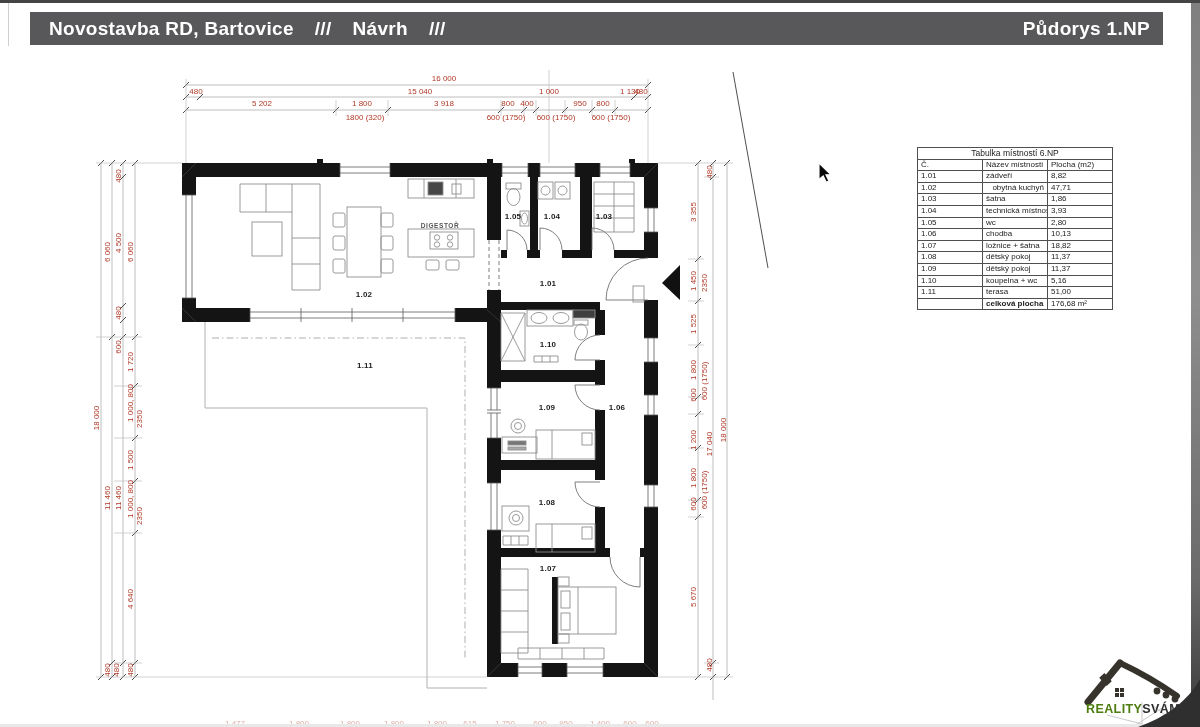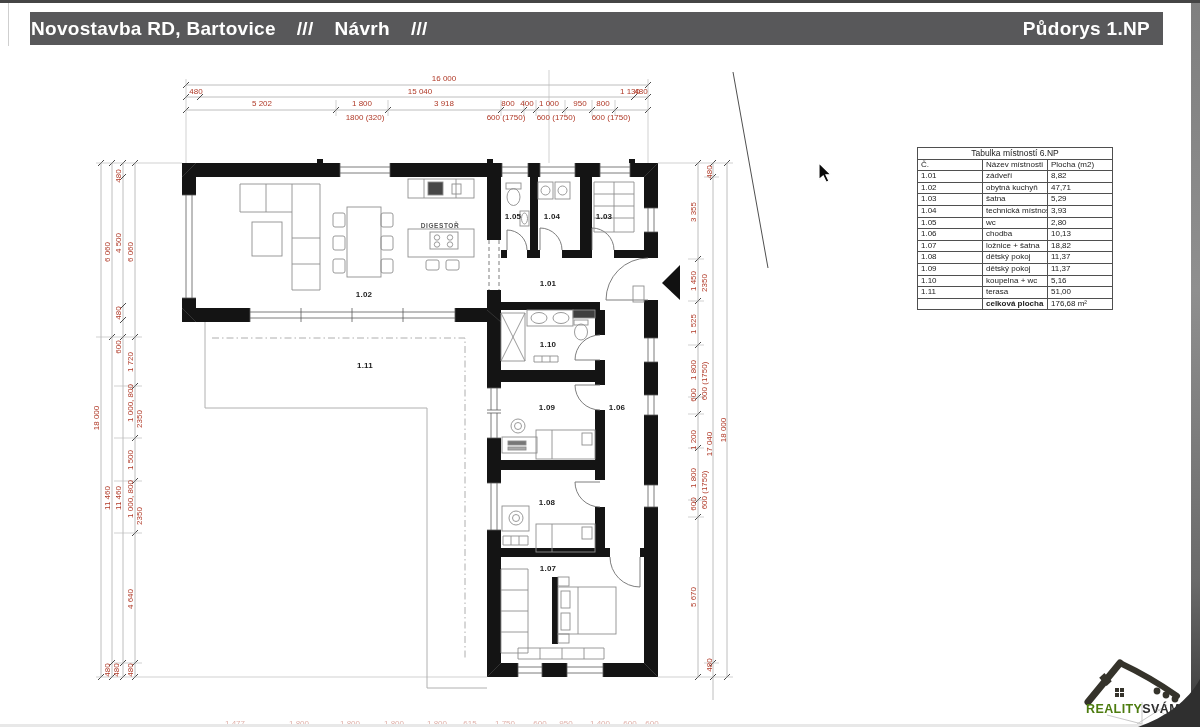--- a/index.html
+++ b/index.html
@@ -11,21 +11,21 @@
   #top-edge{left:0;top:0;width:1200px;height:3px;background:#454545;z-index:9}
   #right-edge{right:0;top:0;width:9px;height:727px;z-index:8;
      background:linear-gradient(#7f7f7f,#8f8f8f 40%,#6a6a6a 80%,#383838)}
   #corner{right:0;bottom:0;z-index:9}
   #bottom-edge{left:0;bottom:0;width:1150px;height:3px;background:#e8e8e8;z-index:7}
   #page-fold{left:8px;top:0;width:1px;height:46px;background:#cfcfcf}
 
   
   #titlebar{left:30px;top:12px;width:1133px;height:33px;background:#58585a;color:#fff;
     display:flex;align-items:center;font-weight:bold;font-size:19px;z-index:3;letter-spacing:.3px}
-  #titlebar .lead{margin-left:1px}
+  #titlebar .lead{margin-left:19px}
   #titlebar .sep{margin:0 21px;font-weight:bold}
   #titlebar .right{margin-left:auto;margin-right:13px}
 
   
   #plan{left:0;top:0;z-index:1}
 
   
   .dim{position:absolute;color:#b03a28;font-size:8px;line-height:8px;white-space:nowrap;
        transform:translate(-50%,-50%);z-index:2}
   .dim.rot{transform:translate(-50%,-50%) rotate(-90deg)}
@@ -351,21 +351,21 @@
     <div class="room-label" style="left: 365px; top: 365px;">1.11</div>
     <div class="dim" style="left: 444px; top: 79px; color: rgb(176, 58, 40);">16 000</div>
     <div class="dim" style="left: 196px; top: 92px; color: rgb(176, 58, 40);">480</div>
     <div class="dim" style="left: 420px; top: 92px; color: rgb(176, 58, 40);">15 040</div>
     <div class="dim" style="left: 641px; top: 92px; color: rgb(176, 58, 40);">480</div>
     <div class="dim" style="left: 262px; top: 104px; color: rgb(176, 58, 40);">5 202</div>
     <div class="dim" style="left: 362px; top: 104px; color: rgb(176, 58, 40);">1 800</div>
     <div class="dim" style="left: 444px; top: 104px; color: rgb(176, 58, 40);">3 918</div>
     <div class="dim" style="left: 508px; top: 104px; color: rgb(176, 58, 40);">800</div>
     <div class="dim" style="left: 527px; top: 104px; color: rgb(176, 58, 40);">400</div>
-    <div class="dim" style="left: 549px; top: 104px; color: rgb(176, 58, 40);">1 000</div>
+    <div class="dim" style="left: 549px; top: 92px; color: rgb(176, 58, 40);">1 000</div>
     <div class="dim" style="left: 580px; top: 104px; color: rgb(176, 58, 40);">950</div>
     <div class="dim" style="left: 603px; top: 104px; color: rgb(176, 58, 40);">800</div>
     <div class="dim" style="left: 630px; top: 92px; color: rgb(176, 58, 40);">1 130</div>
     <div class="dim" style="left: 365px; top: 118px; color: rgb(176, 58, 40);">1800 (320)</div>
     <div class="dim" style="left: 506px; top: 118px; color: rgb(176, 58, 40);">600 (1750)</div>
     <div class="dim" style="left: 556px; top: 118px; color: rgb(176, 58, 40);">600 (1750)</div>
     <div class="dim" style="left: 611px; top: 118px; color: rgb(176, 58, 40);">600 (1750)</div>
     <div class="dim rot" style="left: 97px; top: 418px; color: rgb(176, 58, 40);">18 000</div>
     <div class="dim rot" style="left: 108px; top: 252px; color: rgb(176, 58, 40);">6 060</div>
     <div class="dim rot" style="left: 108px; top: 498px; color: rgb(176, 58, 40);">11 460</div>
@@ -427,27 +427,27 @@
           <td style="width: 116px;">Název místnosti</td>
           <td style="width: 50px;">Plocha (m2)</td>
         </tr>
         <tr>
           <td style="width: 30px;">1.01</td>
           <td style="width: 116px;">zádveří</td>
           <td style="width: 50px;">8,82</td>
         </tr>
         <tr>
           <td style="width: 30px;">1.02</td>
-          <td style="width: 116px;">obytná kuchyň</td>
+          <td style="width: 116px; text-align: right;">obytná kuchyň</td>
           <td style="width: 50px;">47,71</td>
         </tr>
         <tr>
           <td style="width: 30px;">1.03</td>
           <td style="width: 116px;">šatna</td>
-          <td style="width: 50px;">5,29</td>
+          <td style="width: 50px;">1,86</td>
         </tr>
         <tr>
           <td style="width: 30px;">1.04</td>
           <td style="width: 116px;">technická místnost</td>
           <td style="width: 50px;">3,93</td>
         </tr>
         <tr>
           <td style="width: 30px;">1.05</td>
           <td style="width: 116px;">wc</td>
           <td style="width: 50px;">2,80</td>

